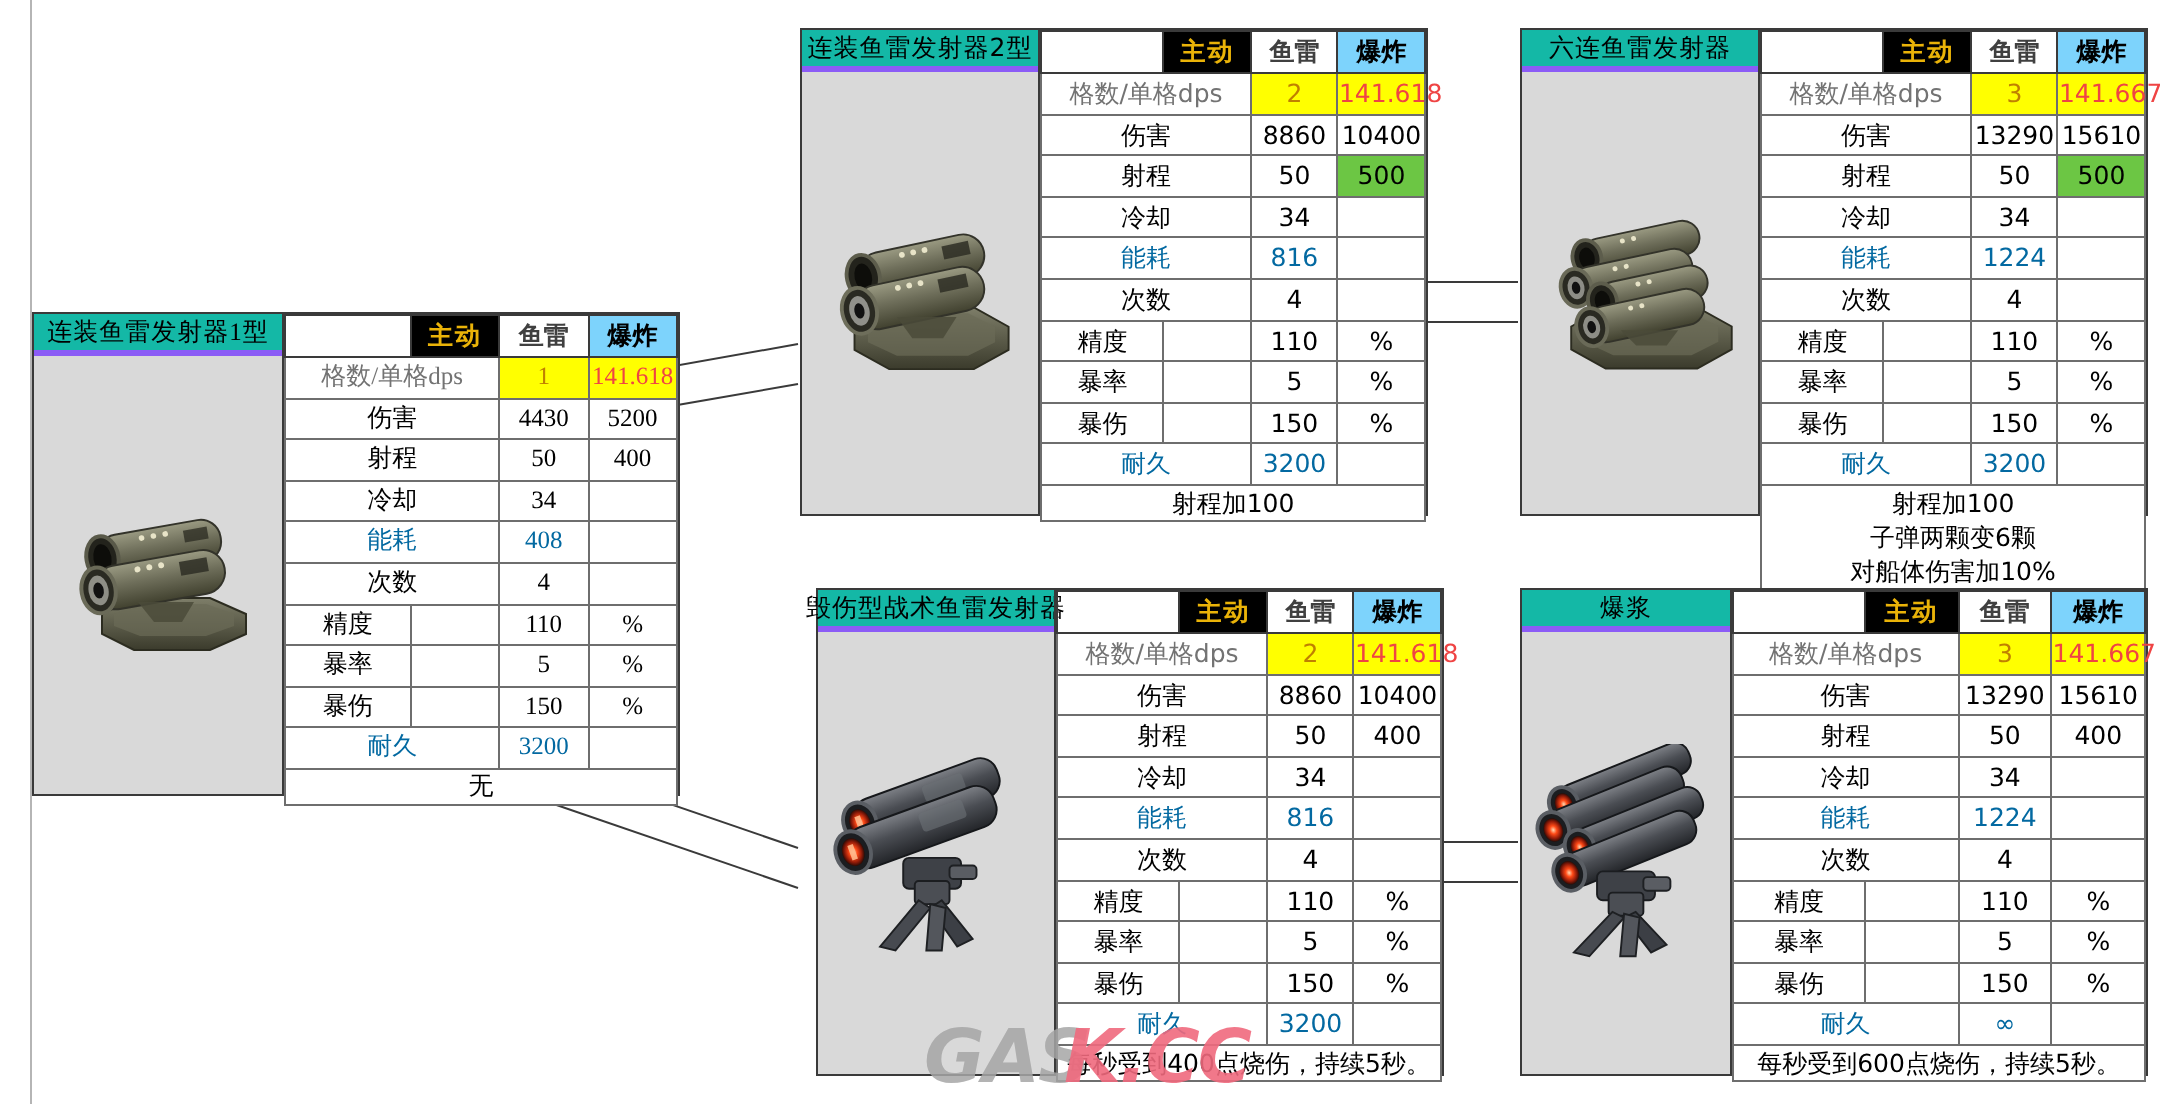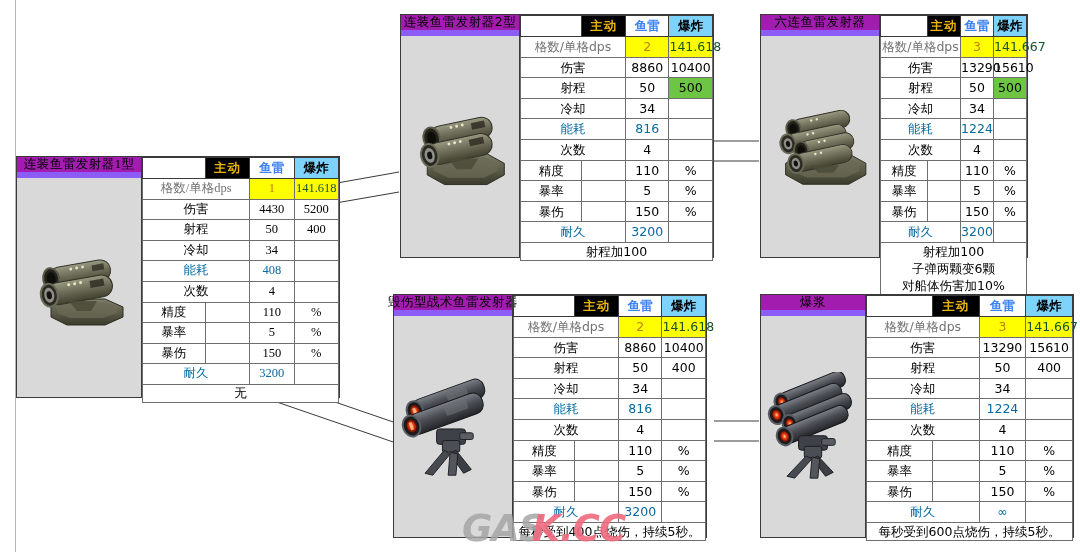--- a/index.html
+++ b/index.html
@@ -14,50 +14,50 @@
     border-left:1px solid #b5b5b5;
   }
   
   .lines{position:absolute;left:0;top:0;width:1080px;height:552px;pointer-events:none;}
 
   
   .card{position:absolute;border:1px solid #3a3a3a;background:#fff;box-sizing:border-box;}
   .card-inner{display:flex;width:100%;height:100%;box-sizing:border-box;}
   .left-col{display:flex;flex-direction:column;box-sizing:border-box;}
   .title-cell{
-    border-bottom:6px solid #8b5cf6;
+    border-bottom:3px solid #8b5cf6;
     display:flex;align-items:center;justify-content:center;
     font-size:12.5px;letter-spacing:.5px;white-space:nowrap;
-    background:#a21caf;box-sizing:border-box;height:21px;
+    background:#14b8a6;box-sizing:border-box;height:21px;
   }
   .img-cell{flex:1;background:#d9d9d9;position:relative;overflow:hidden;
             display:flex;align-items:center;justify-content:center;box-sizing:border-box;}
   .right-col{flex:1;display:flex;flex-direction:column;box-sizing:border-box;
              border-left:1px solid #3a3a3a;}
 
   table.stats{border-collapse:collapse;width:100%;table-layout:fixed;}
   table.stats td{
     height:19.6px;border:1px solid #6e6e6e;
     text-align:center;font-size:12.5px;padding:0;line-height:19.6px;
     overflow:visible;white-space:nowrap;
   }
   td.lbl{width:31.5%;}
   td.v1{width:27%;}
   td.v2{width:27%;}
   td.unit{width:14.5%;text-align:left;padding-left:2px;}
   
   tr.hdr td{height:20px;line-height:20px;border:1px solid #3a3a3a;font-weight:bold;}
   td.h-active{background:#000;color:#eab308;letter-spacing:1px;}
-  td.h-torp{background:#fff;color:#3b82f6;}
+  td.h-torp{background:#fff;color:#404040;}
   td.h-expl{background:#7dd3fc;color:#000;}
   
   td.dps-lbl{background:#fff;color:#737373;font-size:12px;text-align:left;padding-left:1px;
              position:relative;z-index:3;overflow:visible;}
   td.dps-v1{background:#ffff00;color:#c08000;}
-  td.dps-v2{background:#ffff00;color:#14532d;}
+  td.dps-v2{background:#ffff00;color:#ef4444;}
   td.dim{color:#0369a1;}
   td.green{background:#6cc644;color:#000000;}
   .note-cell{
     border:1px solid #6e6e6e;border-top:none;flex:1;
     display:flex;flex-direction:column;align-items:center;justify-content:center;
     font-size:12.5px;text-align:right;line-height:17px;background:#fff;
   }
   .note-cell div{white-space:nowrap;}
 
   
@@ -316,21 +316,21 @@
         </tr>
       </tbody>
         </table>
       <div class="note-cell">
         <div>射程加100</div>
       </div>
     </div>
   </div>
 </div>
 
-<div class="card" id="card-3" style="left:760px;top:14px;width:268px;height:244px;">
+<div class="card" id="card-3" style="left:760px;top:14px;width:314px;height:244px;">
   <div class="card-inner">
     <div class="left-col" style="width:118px;">
       <div class="title-cell">六连鱼雷发射器</div>
       <div class="img-cell">
         <span class="art">
           <svg width="104" height="86" viewBox="0 0 108 90">
             <defs>
               <linearGradient id="tubeC" x1="0" y1="0" x2="0" y2="1">
                 <stop offset="0%" stop-color="#9a9a82"></stop>
                   <stop offset="45%" stop-color="#6f6f5b"></stop>
@@ -446,21 +446,21 @@
         </table>
       <div class="note-cell">
         <div>射程加100</div>
         <div>子弹两颗变6颗</div>
         <div>对船体伤害加10%</div>
       </div>
     </div>
   </div>
 </div>
 
-<div class="card" id="card-4" style="left:393px;top:294px;width:314px;height:244px;">
+<div class="card" id="card-4" style="left:408px;top:294px;width:314px;height:244px;">
   <div class="card-inner">
     <div class="left-col" style="width:118px;">
       <div class="title-cell">毁伤型战术鱼雷发射器</div>
       <div class="img-cell">
         <span class="art">
           <svg width="106" height="108" viewBox="0 0 106 112">
             <defs>
               <linearGradient id="bodyD" x1="0" y1="0" x2="0" y2="1">
                 <stop offset="0%" stop-color="#7d8086"></stop>
                   <stop offset="45%" stop-color="#4a4d53"></stop>

